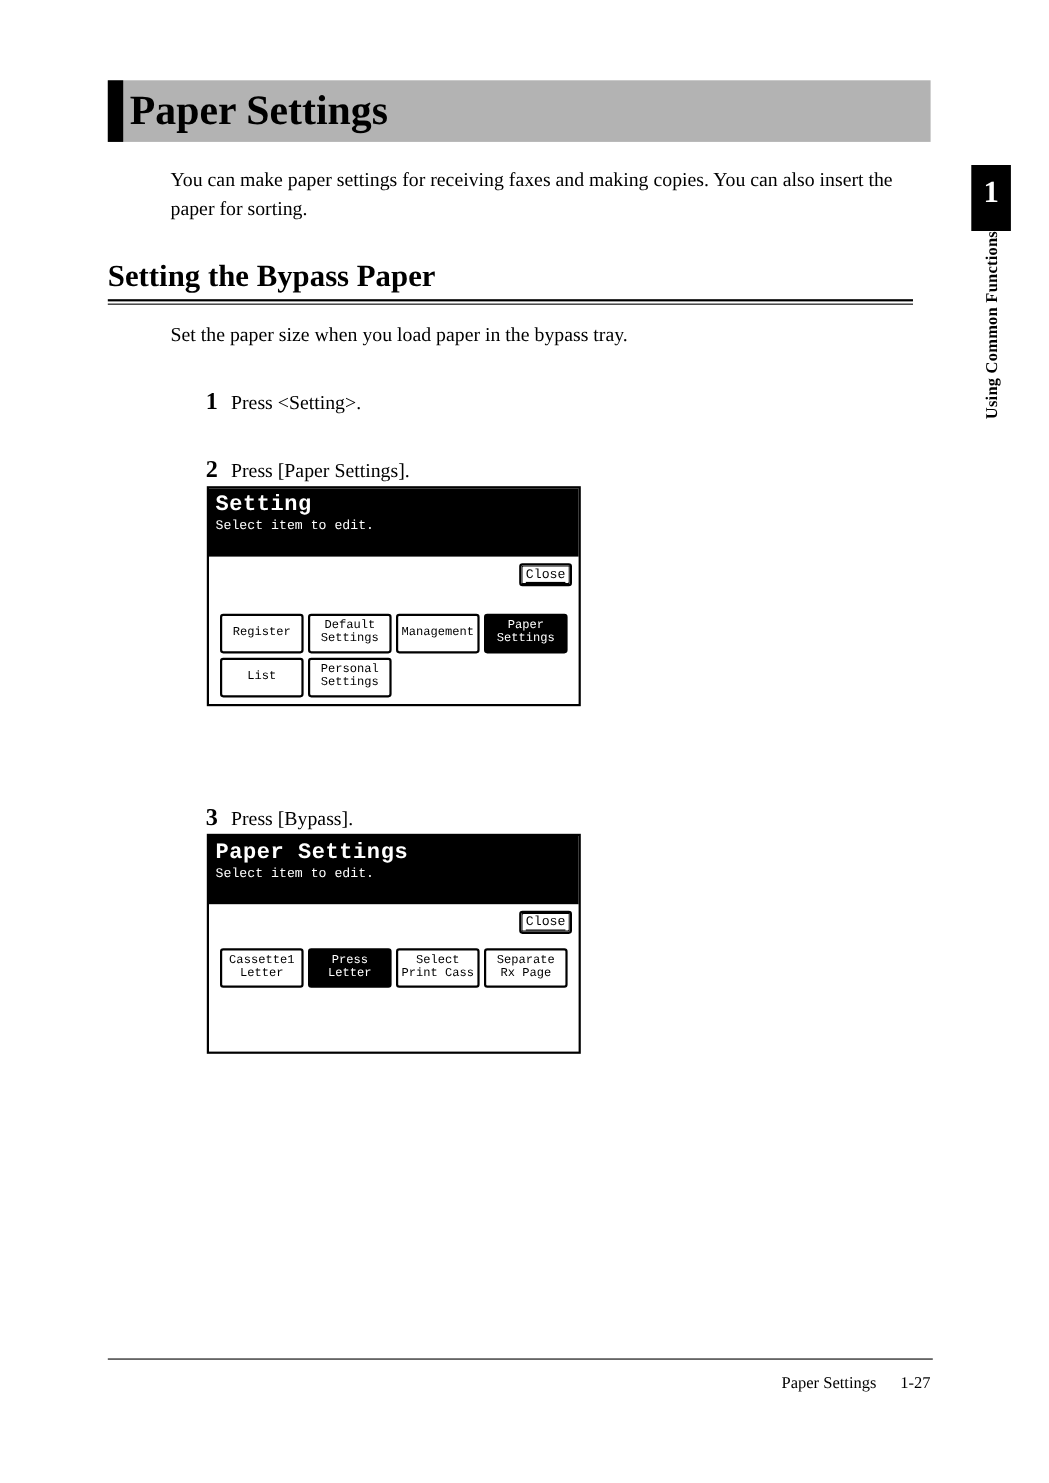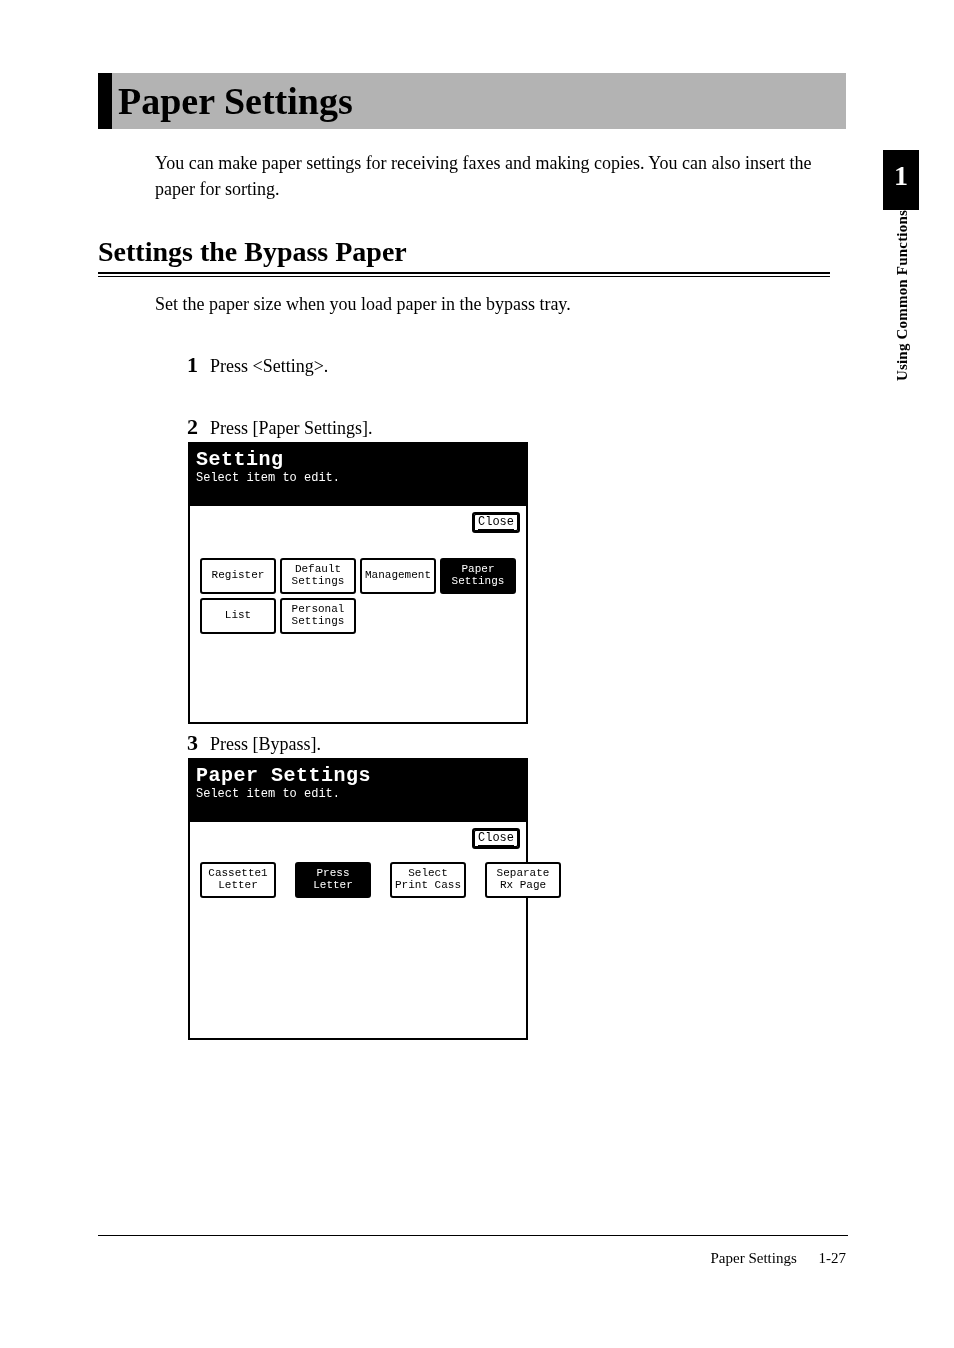--- a/index.html
+++ b/index.html
@@ -141,21 +141,21 @@
   .screen .header .tt {
     font-size: 20px;
     font-weight: bold;
     letter-spacing: 0.5px;
   }
   .screen .header .sub {
     font-size: 12px;
   }
   .screen .body {
     position: relative;
-    height: 216px;
+    height: 134px;
   }
   .screen .close-btn {
     position: absolute;
     right: 6px;
     top: 6px;
     border: 2px solid #000;
     border-radius: 3px;
     font-size: 12px;
     padding: 1px 4px;
     box-shadow: 1px 1px 0 #000 inset, -1px -1px 0 #000 inset;
@@ -188,21 +188,21 @@
     background: #000;
     color: #fff;
   }
   .btn-grid2 {
     position: absolute;
     left: 10px;
     top: 40px;
     display: grid;
     grid-template-columns: repeat(4, 76px);
     grid-auto-rows: 36px;
-    gap: 4px 19px;
+    gap: 4px 4px;
   }
 
   .screen1 { top: 442px; }
   .screen2 { top: 758px; }
 
   
   .footer-rule {
     position: absolute;
     left: 98px;
     top: 1235px;
@@ -228,21 +228,21 @@
   </div>
 
   <div class="intro">You can make paper settings for receiving faxes and making copies. You can also insert the paper for sorting.</div>
 
   <div class="side-tab">
     <span class="num">1</span>
   </div>
   <div class="side-label">Using Common Functions</div>
 
   <div class="section-heading">
-    <h2>Settings the Bypass Paper</h2>
+    <h2>Setting the Bypass Paper</h2>
     <div class="dbl-rule"></div>
   </div>
 
   <div class="section-intro">Set the paper size when you load paper in the bypass tray.</div>
 
   <div class="step step1">
     <span class="num">1</span>
     <span class="txt">Press &lt;Setting&gt;.</span>
   </div>
 

